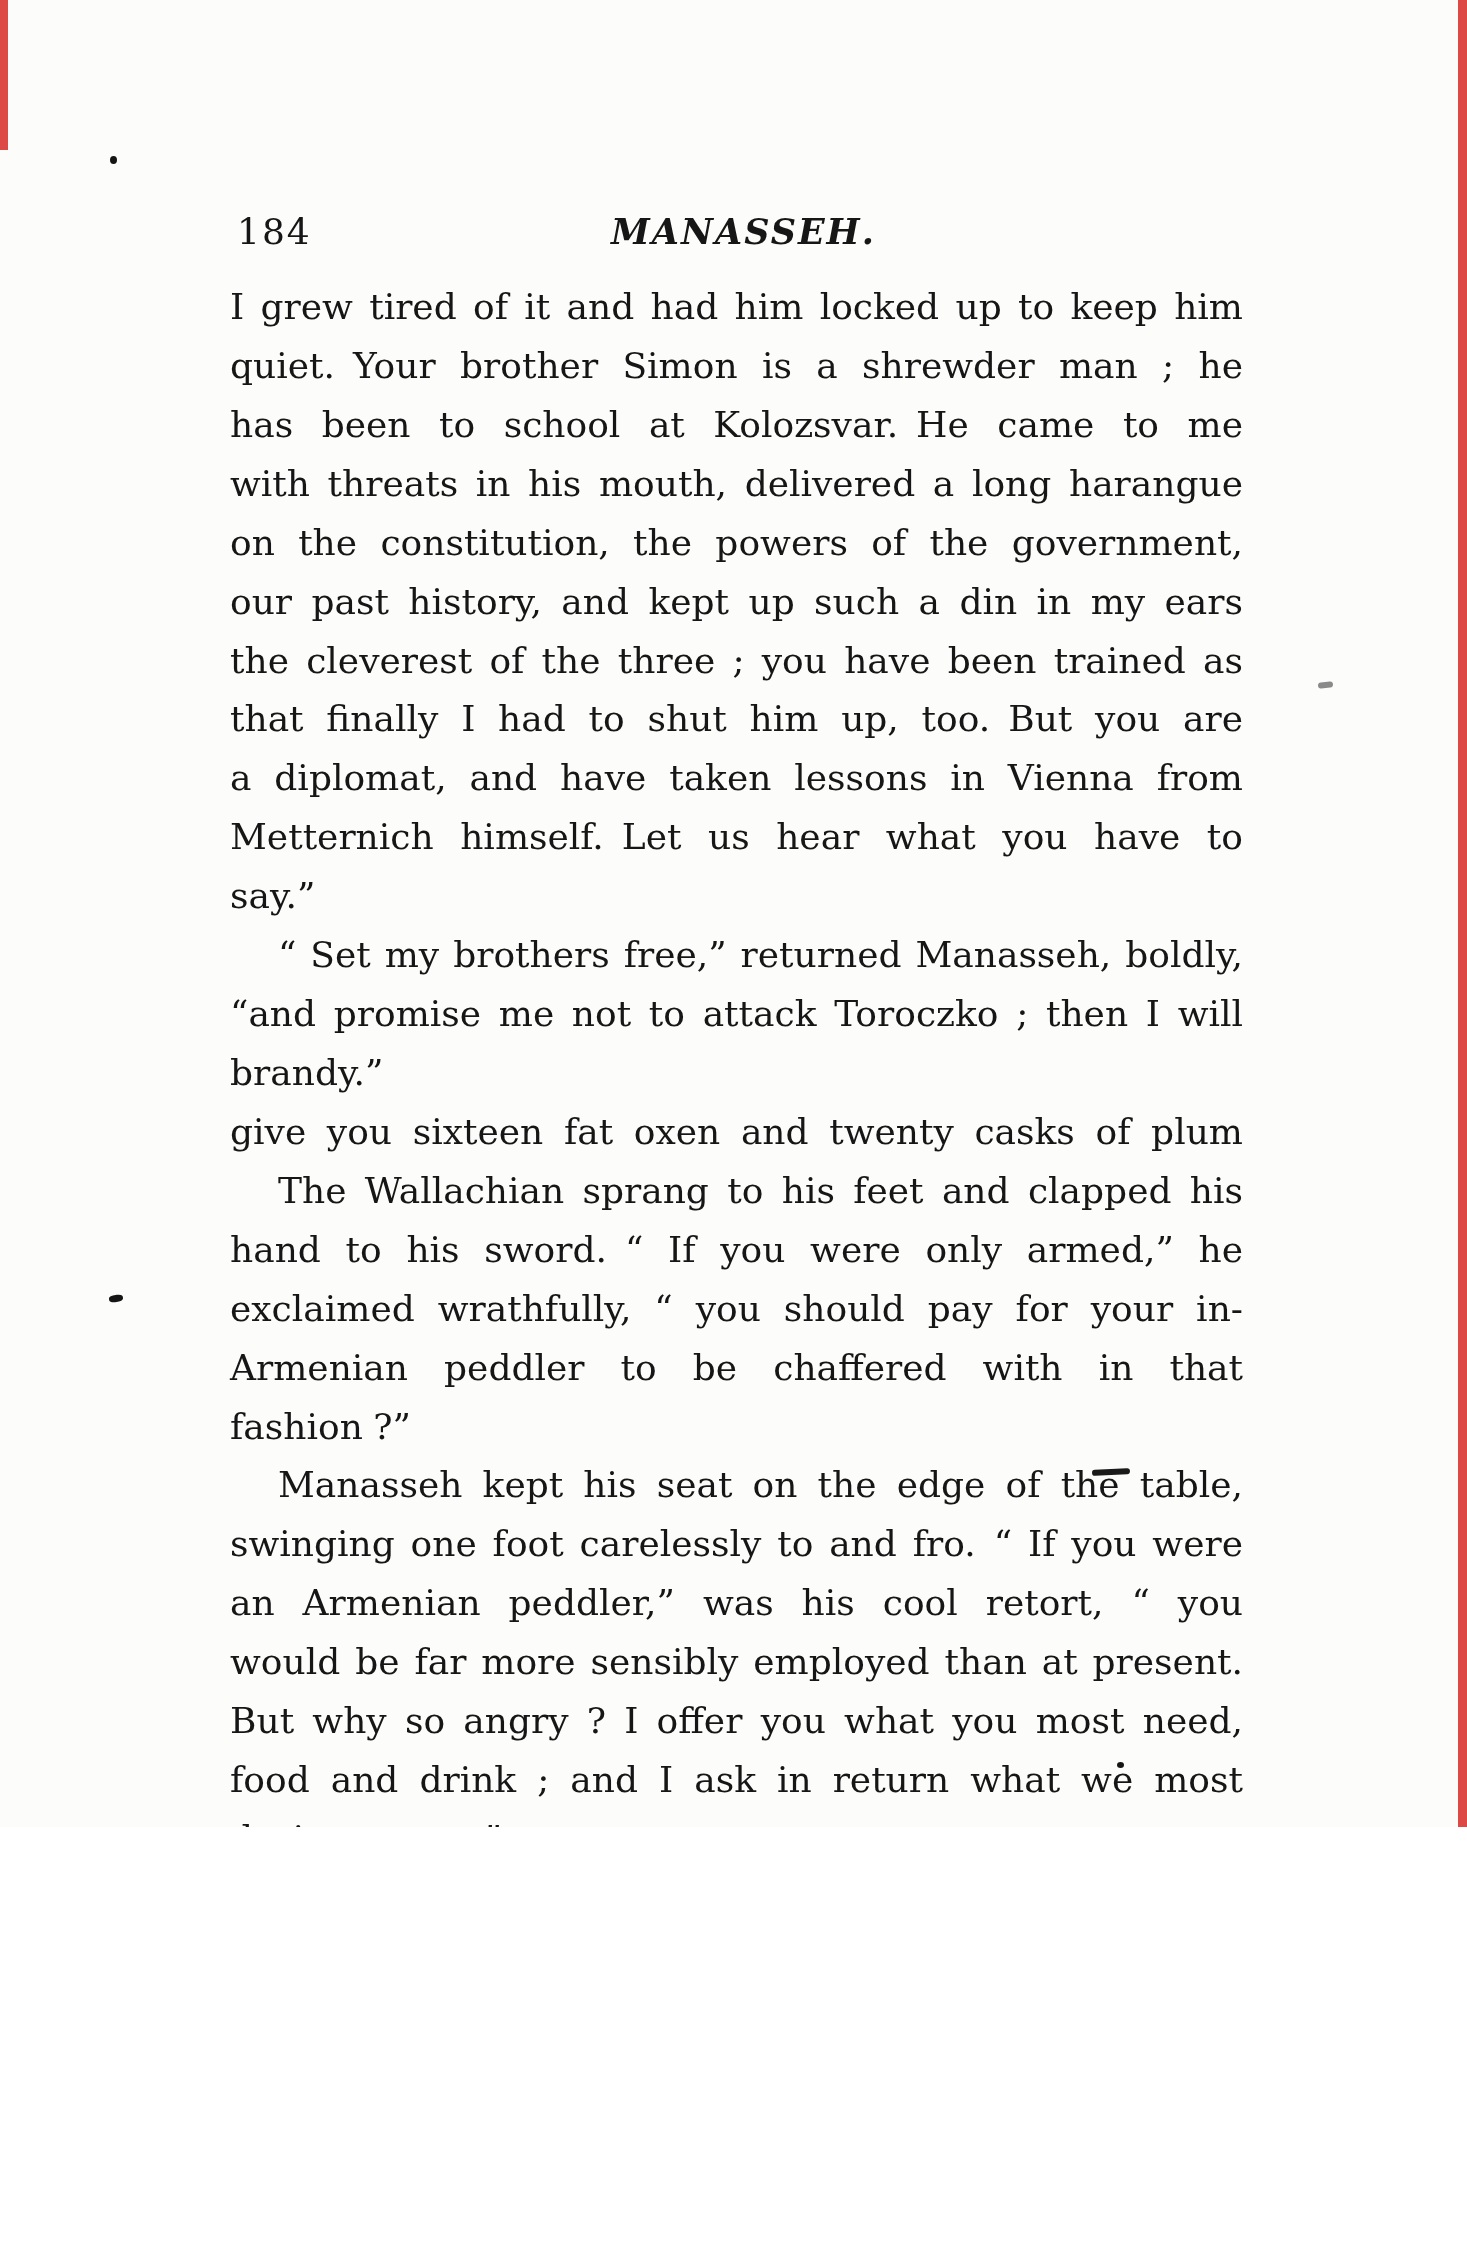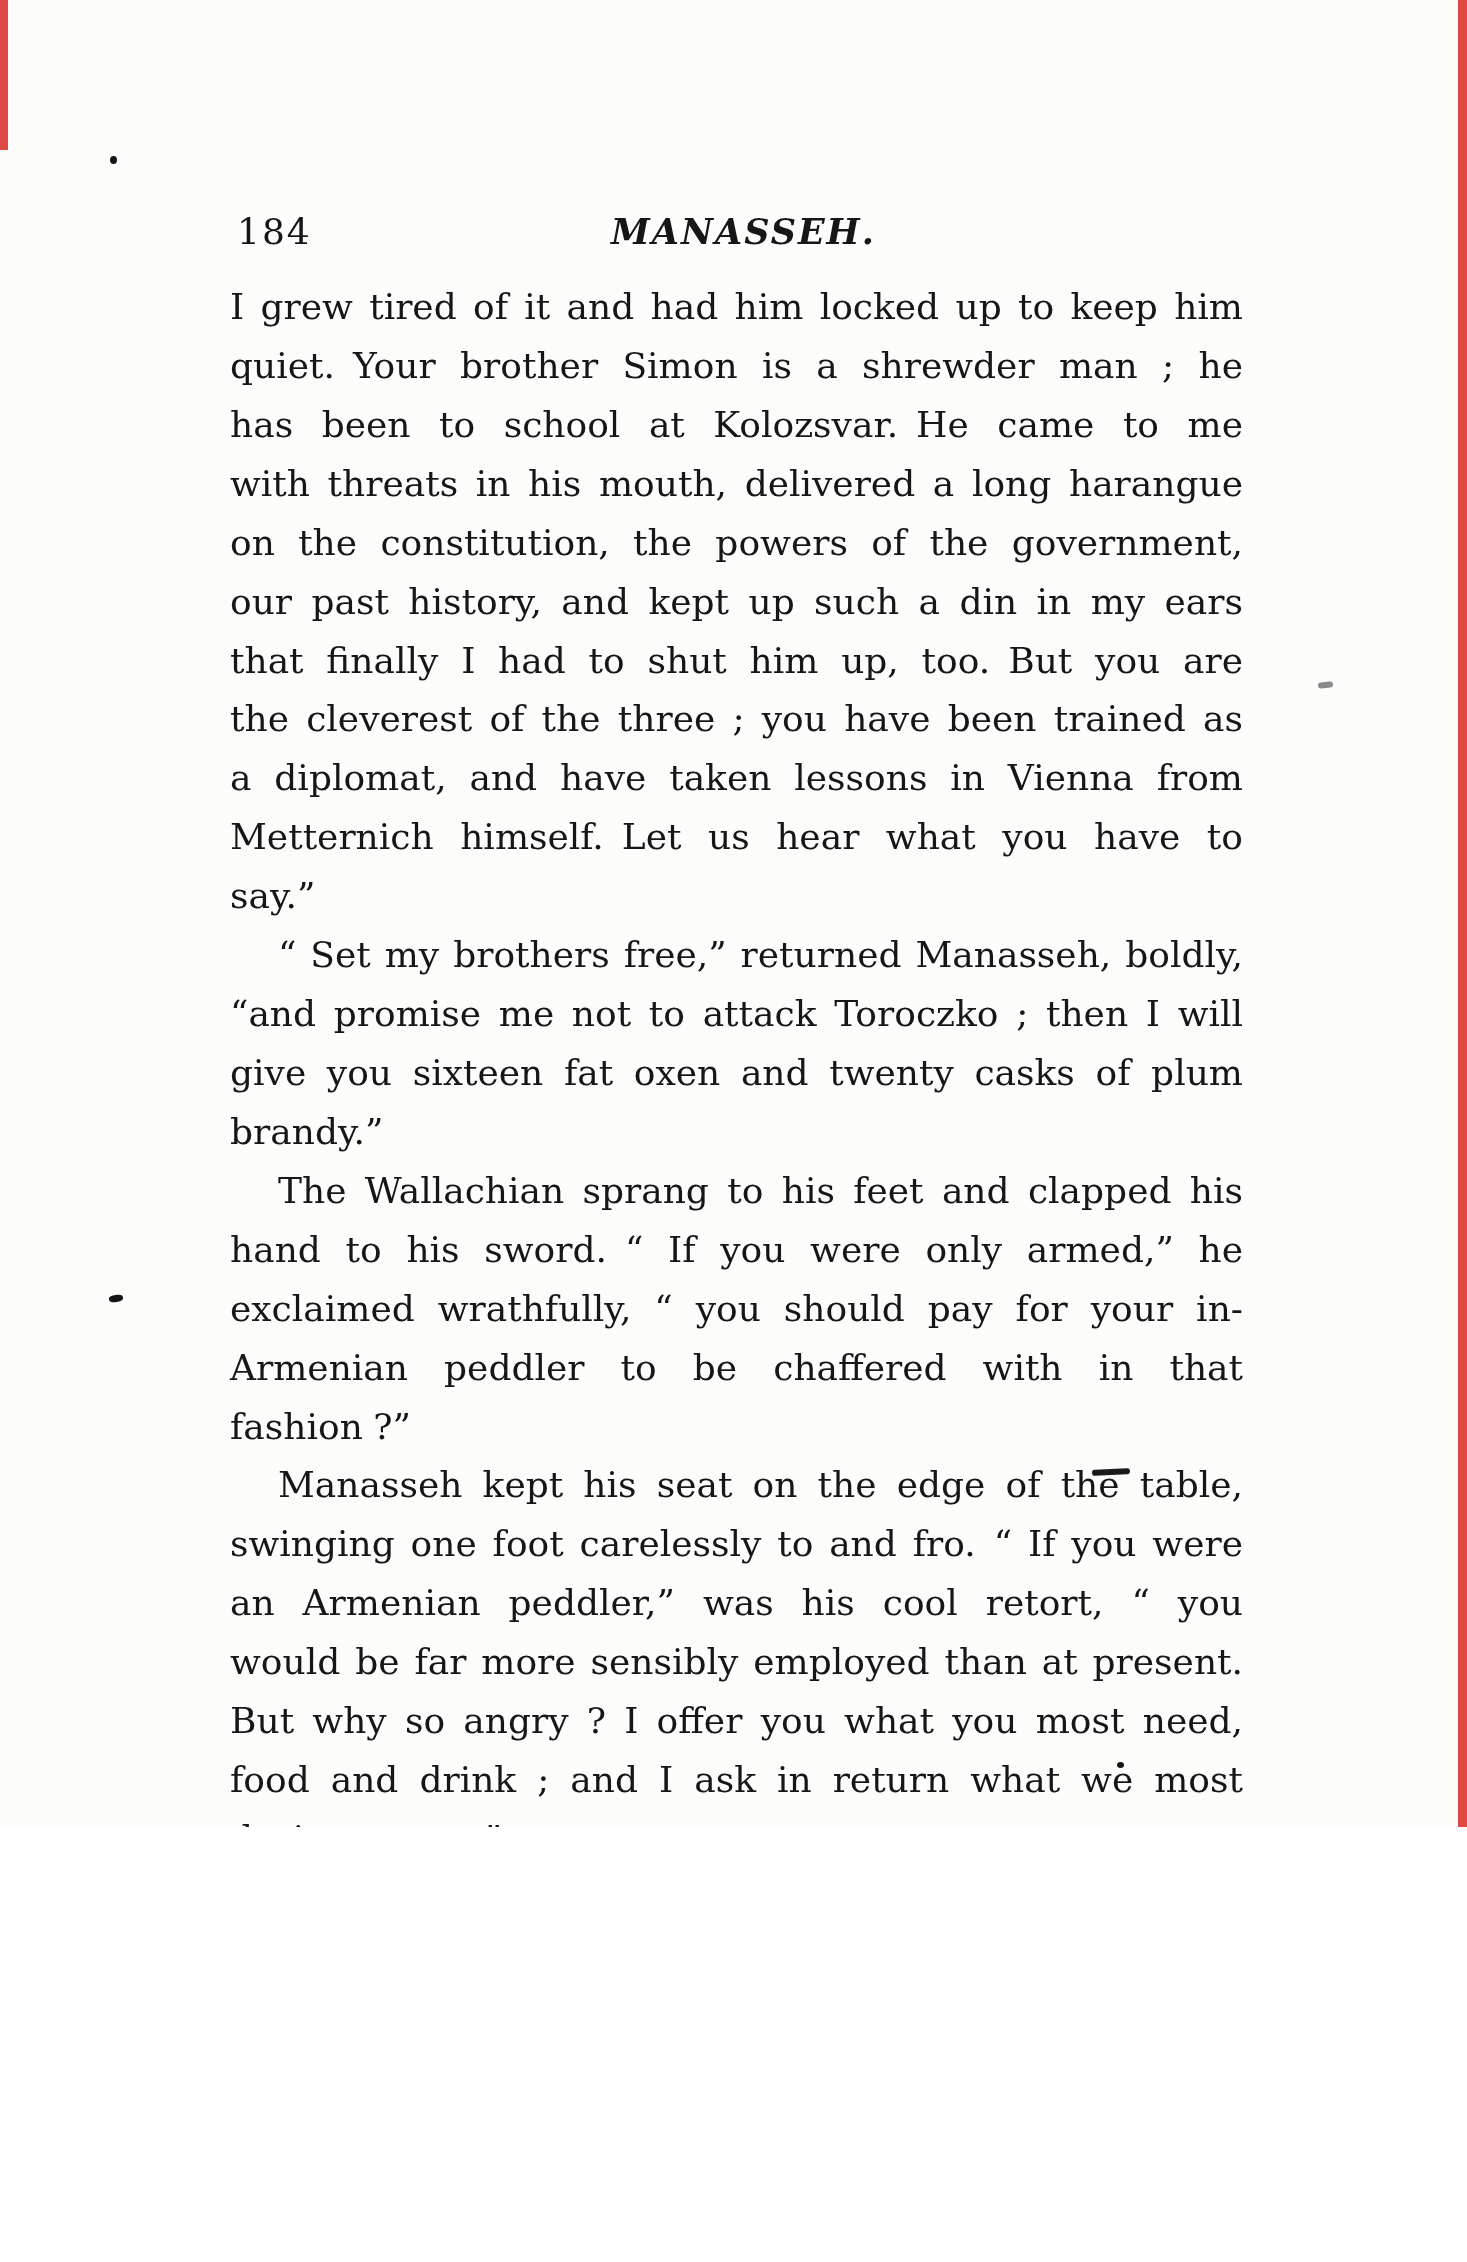--- a/index.html
+++ b/index.html
@@ -61,29 +61,29 @@
 
   <div class="running-title">MANASSEH.</div>
 
   <div class="bodytext">
       <div class="line">I grew tired of it and had him locked up to keep him</div>
       <div class="line">quiet. Your brother Simon is a shrewder man ; he</div>
       <div class="line">has been to school at Kolozsvar. He came to me</div>
       <div class="line">with threats in his mouth, delivered a long harangue</div>
       <div class="line">on the constitution, the powers of the government,</div>
       <div class="line">our past history, and kept up such a din in my ears</div>
+      <div class="line">the cleverest of the three ; you have been trained as</div>
       <div class="line">that finally I had to shut him up, too. But you are</div>
-      <div class="line">the cleverest of the three ; you have been trained as</div>
       <div class="line">a diplomat, and have taken lessons in Vienna from</div>
       <div class="line">Metternich himself. Let us hear what you have to</div>
       <div class="line last">say.”</div>
       <div class="line indent">“ Set my brothers free,” returned Manasseh, boldly,</div>
       <div class="line">“and promise me not to attack Toroczko ; then I will</div>
+      <div class="line last">brandy.”</div>
       <div class="line">give you sixteen fat oxen and twenty casks of plum</div>
-      <div class="line last">brandy.”</div>
       <div class="line indent">The Wallachian sprang to his feet and clapped his</div>
       <div class="line">hand to his sword. “ If you were only armed,” he</div>
       <div class="line">exclaimed wrathfully, “ you should pay for your in-</div>
       <div class="line">Armenian peddler to be chaffered with in that</div>
       <div class="line last">fashion ?”</div>
       <div class="line indent">Manasseh kept his seat on the edge of the table,</div>
       <div class="line">swinging one foot carelessly to and fro. “ If you were</div>
       <div class="line">an Armenian peddler,” was his cool retort, “ you</div>
       <div class="line">would be far more sensibly employed than at present.</div>
       <div class="line">But why so angry ? I offer you what you most need,</div>

